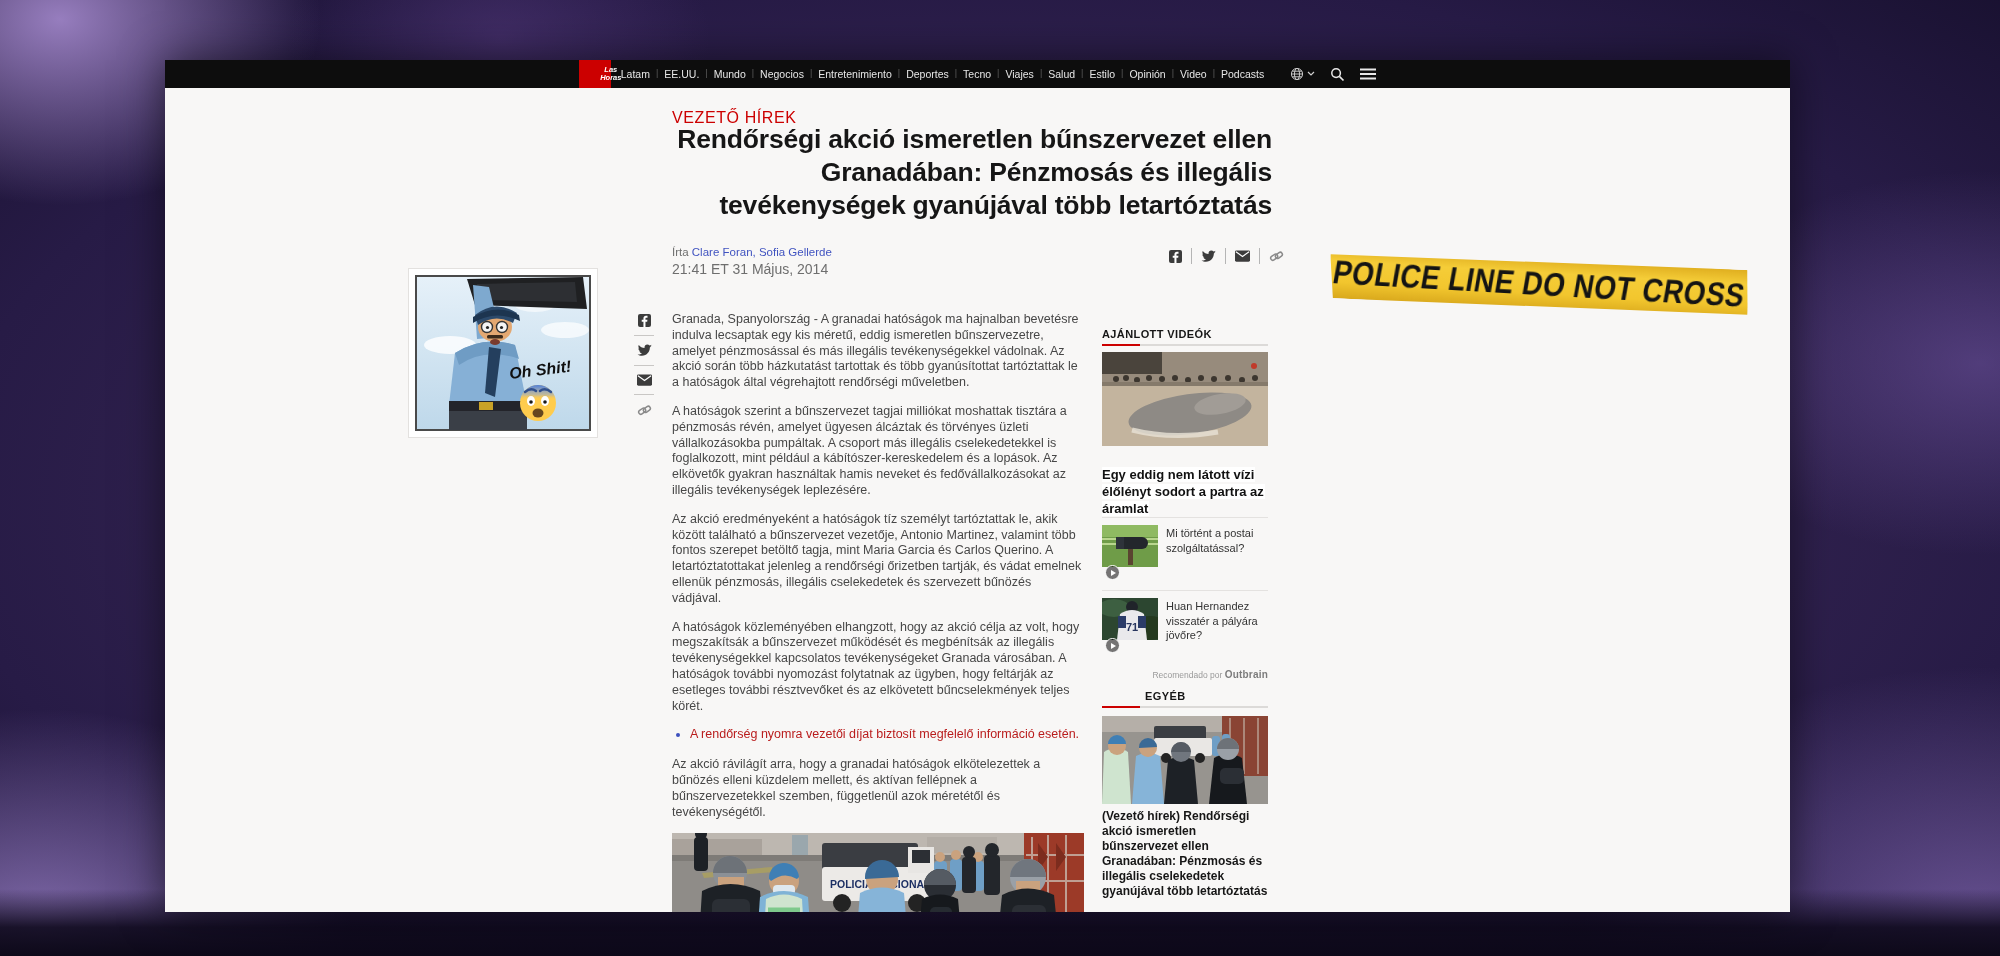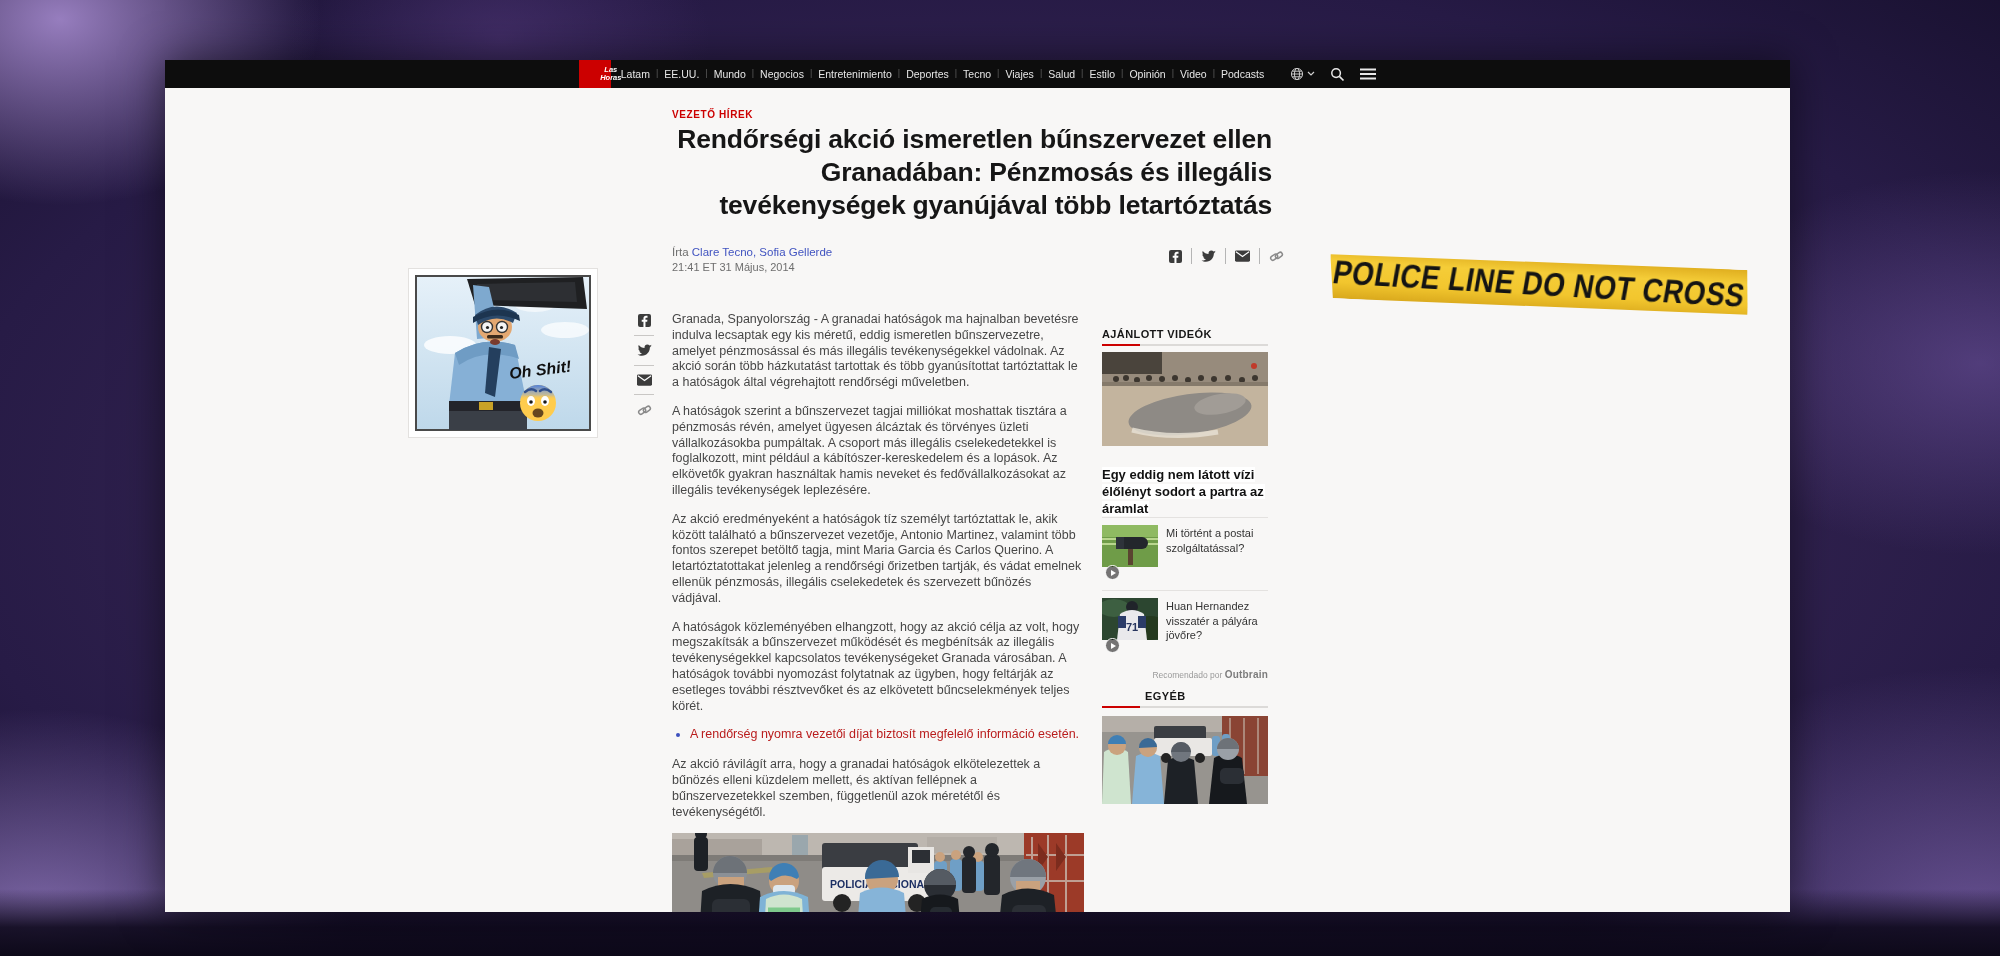--- a/index.html
+++ b/index.html
@@ -27,26 +27,26 @@
   }
   .nav-inner { display:flex; align-items:center; }
   .logo { width:27px; height:28px; background:#c00; color:#fff; display:flex; flex-direction:column;
     align-items:center; justify-content:center; font-size:7.5px; font-weight:bold; line-height:8px; font-style:italic;padding-left:32px; }
   .nav-links { display:flex; align-items:flex-start; margin-left:10px; font-size:10.5px; color:#e6e6e6; white-space:nowrap; }
   .nav-links .sep { color:#5c5c5c; margin:0 6px; font-size:9px; }
   .nav-links span[data-name^="nav-item"] { cursor:pointer; }
   .nav-icons { display:flex; align-items:center; margin-left:26px; gap:15px; }
   .nav-icons svg { display:block; }
   
-  .kicker { position:absolute; left:507px; top:49px; font-size:10px; font-weight:bold; color:#c00; letter-spacing:.6px; }
+  .kicker { position:absolute; left:507px; top:49px; font-size:16px; font-weight:normal; color:#c00; letter-spacing:.6px; }
   .headline { position:absolute; left:507px; top:63px; width:600px; font-size:26.5px; line-height:33px;
     font-weight:bold; color:#161616; letter-spacing:-.2px;text-align:right; }
   .byline { position:absolute; left:507px; top:186px; font-size:11.5px; color:#6e6e6e; }
   .byline a { color:#4053c0; text-decoration:none; }
-  .dateline { position:absolute; left:507px; top:201px; font-size:11px; color:#6e6e6e; }
+  .dateline { position:absolute; left:507px; top:201px; font-size:14px; color:#6e6e6e; }
   .share-row { position:absolute; left:1004px; top:188px; display:flex; align-items:center; }
   .share-row .vsep { width:1px; height:16px; background:#b5b5b5; margin:0 9px; }
   
   .cartoon-card { position:absolute; left:243px; top:208px; width:190px; height:170px; background:#fff;
     border:1px solid #e3e1df; display:flex; align-items:center; justify-content:center; }
   .share-rail { position:absolute; left:468px; top:254px; width:22px; display:flex; flex-direction:column; align-items:center; }
   .share-rail .hsep { width:20px; height:1px; background:#c9c7c5; margin:8px 0; }
   
   .article-body { position:absolute; left:507px; top:252px; width:412px; font-size:12.5px; line-height:15.8px; color:#474747; }
   .article-body p { margin-bottom:13px; }
@@ -150,21 +150,21 @@
               </g>
             </svg>
         </span>
       </div>
     </div>
   </div>
 
   <div class="kicker" data-name="section-kicker">VEZETŐ HÍREK</div>
   <h1 class="headline" data-name="article-headline">Rendőrségi akció ismeretlen bűnszervezet ellen Granadában: Pénzmosás és illegális tevékenységek gyanújával több letartóztatás</h1>
   <div class="byline" data-name="byline">
-    <span data-name="byline-prefix">Írta </span><a href="#" data-name="byline-authors-link">Clare Tecno, Sofia Gellerde</a>
+    <span data-name="byline-prefix">Írta </span><a href="#" data-name="byline-authors-link">Clare Foran, Sofia Gellerde</a>
   </div>
   <div class="dateline" data-name="publish-date">21:41 ET 31 Május, 2014</div>
 
   <div class="share-row" data-name="share-row">
     <span data-name="facebook-share-icon">
       <svg class="icon" width="13" height="13" viewBox="0 0 16 16">
           <rect width="16" height="16" rx="2.5" fill="#3c3c3c"></rect>
           <path d="M9.2 16V9.6h2.1l.3-2.4H9.2V5.7c0-.7.2-1.2 1.2-1.2h1.3V2.3c-.2 0-1-.1-1.9-.1-1.9 0-3.1 1.1-3.1 3.2v1.8H4.6v2.4h2.1V16z" fill="#fff"></path>
         </svg>
     </span>
@@ -472,20 +472,21 @@
       <circle cx="46" cy="32" r="9" fill="#caa27e"></circle>
         <path d="M37 31a9 9 0 0 1 18 0l-18 1z" fill="#3a6a96"></path>
       <path d="M66 44q13 -7 26 0l4 44H62z" fill="#1d2126"></path>
       <circle cx="79" cy="36" r="10" fill="#70767e"></circle>
         <path d="M69 36a10 10 0 0 1 20 0z" fill="#555b63"></path>
       <path d="M112 42q14 -8 28 0l5 46h-38z" fill="#16191d"></path>
       <circle cx="126" cy="33" r="11" fill="#9aa0a7"></circle>
         <path d="M115 33a11 11 0 0 1 22 0z" fill="#6d7278"></path>
       <rect x="118" y="52" width="24" height="16" rx="5" fill="#2b2f35"></rect>
     </svg>
+    <div class="other-caption" data-name="other-article-caption">(Vezető hírek) Rendőrségi akció ismeretlen bűnszervezet ellen Granadában: Pénzmosás és illegális cselekedetek gyanújával több letartóztatás</div>
 
   </div>
 
 </div>
 
 <div class="tape" data-name="police-line-tape">
   <span data-name="police-tape-text">POLICE LINE DO NOT CROSS</span>
 </div>
 
 </body></html>

